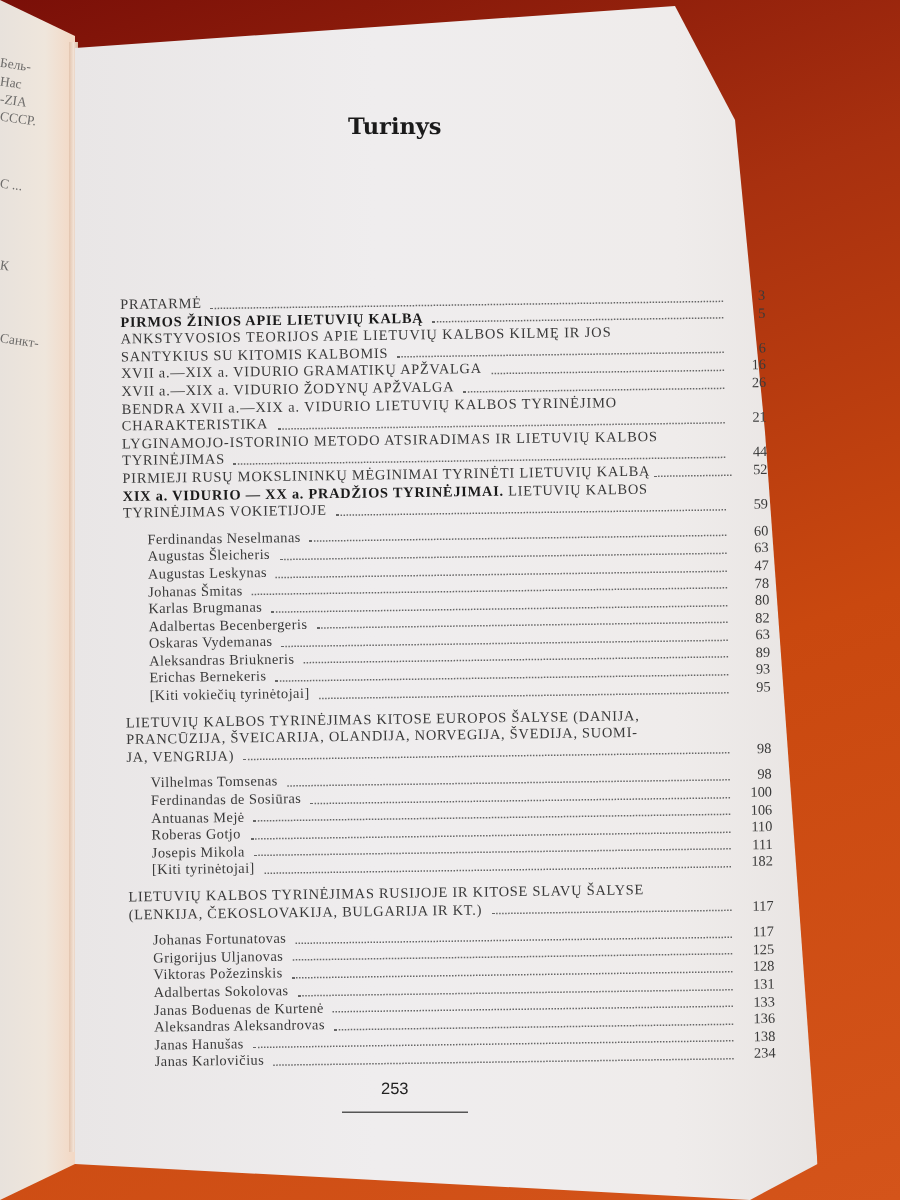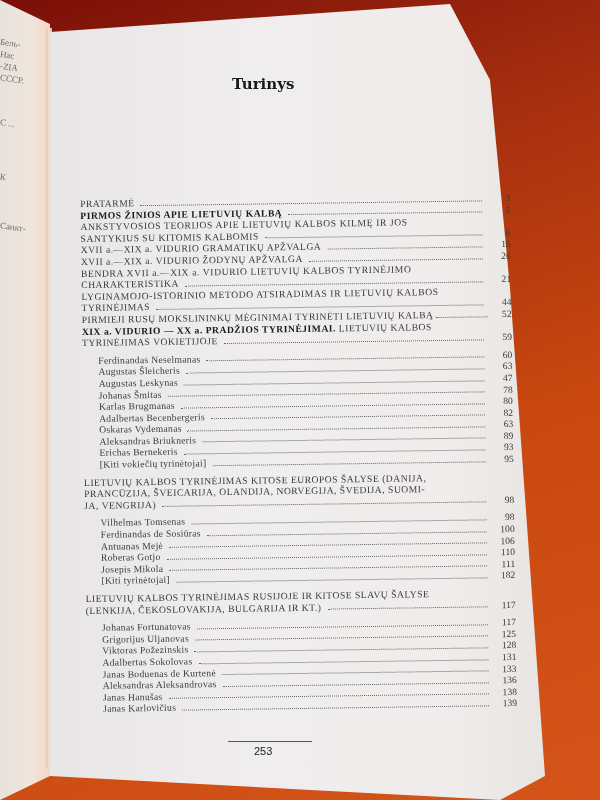--- a/index.html
+++ b/index.html
@@ -47,21 +47,21 @@
     .row.sub .text { letter-spacing: .3px; }
     .bold { font-weight: bold; color: #1a1a1a; }
     .block-text { letter-spacing: .6px; }
     .gap { height: 6px; }
     .multi { display: block; }
     .multi .line { display: block; letter-spacing: .6px; }
     .footer-rule {
       position: absolute; left: 228px; top: 741px; width: 84px; height: 1px; background: #555;
     }
     .page-number {
-      position: absolute; left: 254px; top: 745px;
+      position: absolute; left: 254px; top: 720px;
       font-family: "Liberation Sans", sans-serif; font-size: 11px; color: #222;
     }
   </style>
 </head>
 <body>
 
 <div class="left-page">
   <span class="left-frag" style="top:38px">Бель-</span>
   <span class="left-frag" style="top:50px">Hac</span>
   <span class="left-frag" style="top:62px">-ZIA</span>
@@ -292,18 +292,18 @@
       <span class="pg">136</span>
     </div>
   <div class="row sub">
       <span class="text">Janas Hanušas</span>
       <span class="leader"></span>
       <span class="pg">138</span>
     </div>
   <div class="row sub">
       <span class="text">Janas Karlovičius</span>
       <span class="leader"></span>
-      <span class="pg">139</span>
+      <span class="pg">234</span>
     </div>
 </div>
 
 <div class="footer-rule"></div>
 <div class="page-number">253</div>
 
 </body></html>

